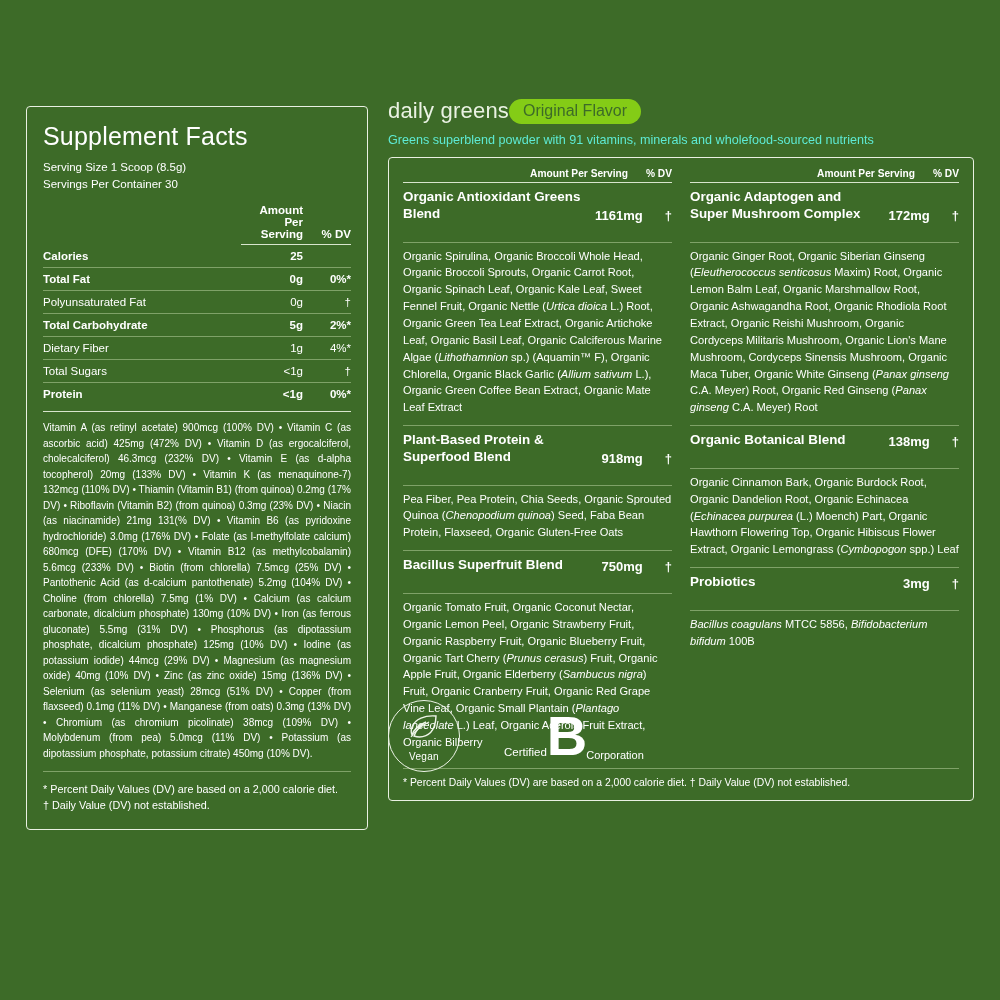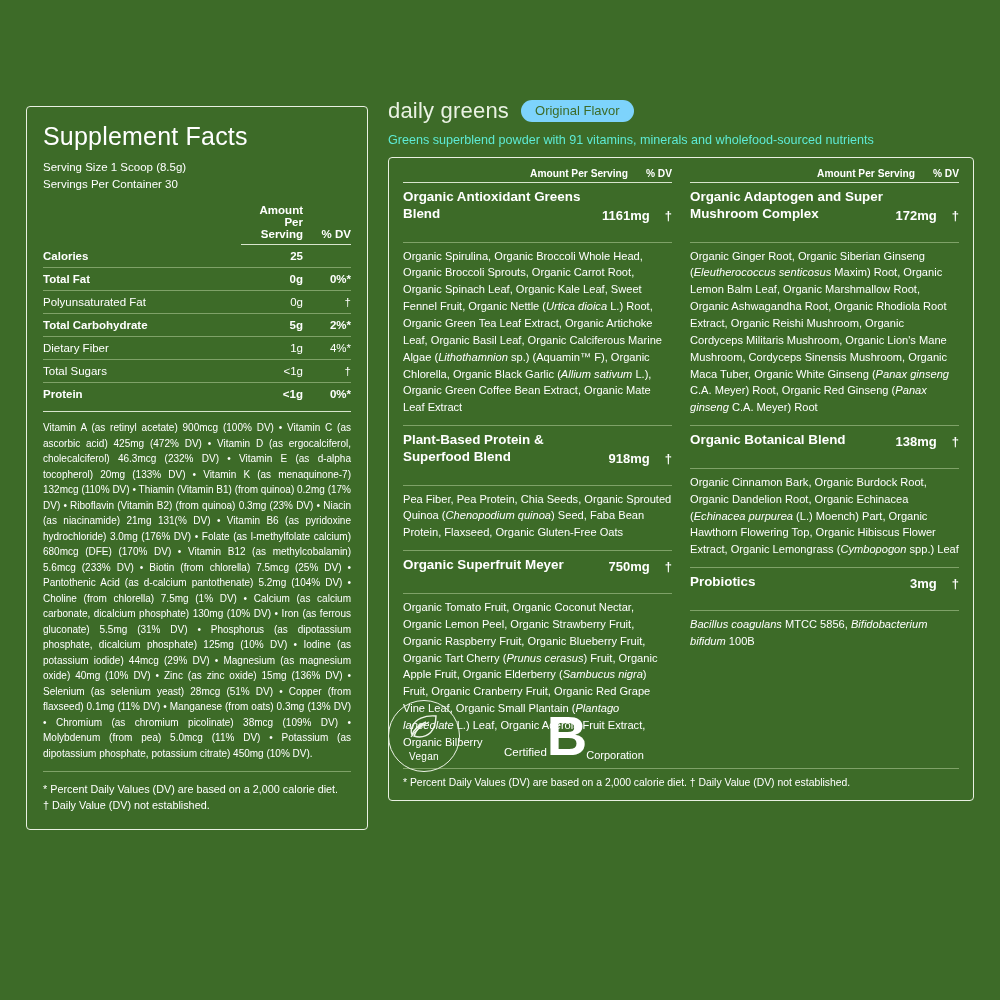--- a/index.html
+++ b/index.html
@@ -92,32 +92,31 @@
   
   .right {
     position: absolute;
     left: 388px;
     top: 98px;
     width: 586px;
   }
   .brand-row {
     display: flex;
     align-items: center;
-    gap: 12px;
   }
   .brand-name {
     font-size: 22px;
     font-weight: 400;
     color: #eaf2e3;
     letter-spacing: 0.2px;
   }
   .flavor-pill {
-    background: #7dd3fc;
+    background: #84cc16;
     color: #3d6b28;
-    font-size: 13px;
+    font-size: 16px;
     border-radius: 14px;
     padding: 3px 14px 4px 14px;
     white-space: nowrap;
     text-align: center;
   }
   .tagline {
     font-size: 12.6px;
     margin-top: 9px;
     margin-bottom: 10px;
     color: #5eead4;
@@ -167,21 +166,21 @@
     font-size: 13.4px;
     font-weight: bold;
     line-height: 1.25;
   }
   .blend-amt {
     font-size: 13px;
     font-weight: bold;
     white-space: nowrap;
     display: flex;
     align-items: baseline;
-    gap: 15px;
+    gap: 22px;
   }
   .blend-amt .dagger { font-weight: bold; }
   .ingredients {
     font-size: 11.1px;
     line-height: 1.52;
     margin-bottom: 9px;
   }
   .ingredients i { font-style: italic; }
   .panel-footnote {
     font-size: 10.4px;
@@ -337,21 +336,21 @@
               <span class="blend-amt">
                 <span>918mg</span>
                 <span class="dagger">†</span>
               </span>
             </div>
             <div class="ingredients">Pea Fiber, Pea Protein, Chia Seeds, Organic Sprouted Quinoa (<i>Chenopodium quinoa</i>) Seed, Faba Bean Protein, Flaxseed, Organic Gluten-Free Oats</div>
           </div>
 
           <div class="blend">
             <div class="blend-title-row blend-sep-top">
-              <span class="blend-name">Organic Superfruit Meyer</span>
+              <span class="blend-name">Bacillus Superfruit Blend</span>
               <span class="blend-amt">
                 <span>750mg</span>
                 <span class="dagger">†</span>
               </span>
             </div>
             <div class="ingredients">Organic Tomato Fruit, Organic Coconut Nectar, Organic Lemon Peel, Organic Strawberry Fruit, Organic Raspberry Fruit, Organic Blueberry Fruit, Organic Tart Cherry (<i>Prunus cerasus</i>) Fruit, Organic Apple Fruit, Organic Elderberry (<i>Sambucus nigra</i>) Fruit, Organic Cranberry Fruit, Organic Red Grape Vine Leaf, Organic Small Plantain (<i>Plantago lanceolate</i> L.) Leaf, Organic Acerola Fruit Extract, Organic Bilberry</div>
           </div>
         </div>
 
         <div class="col">

